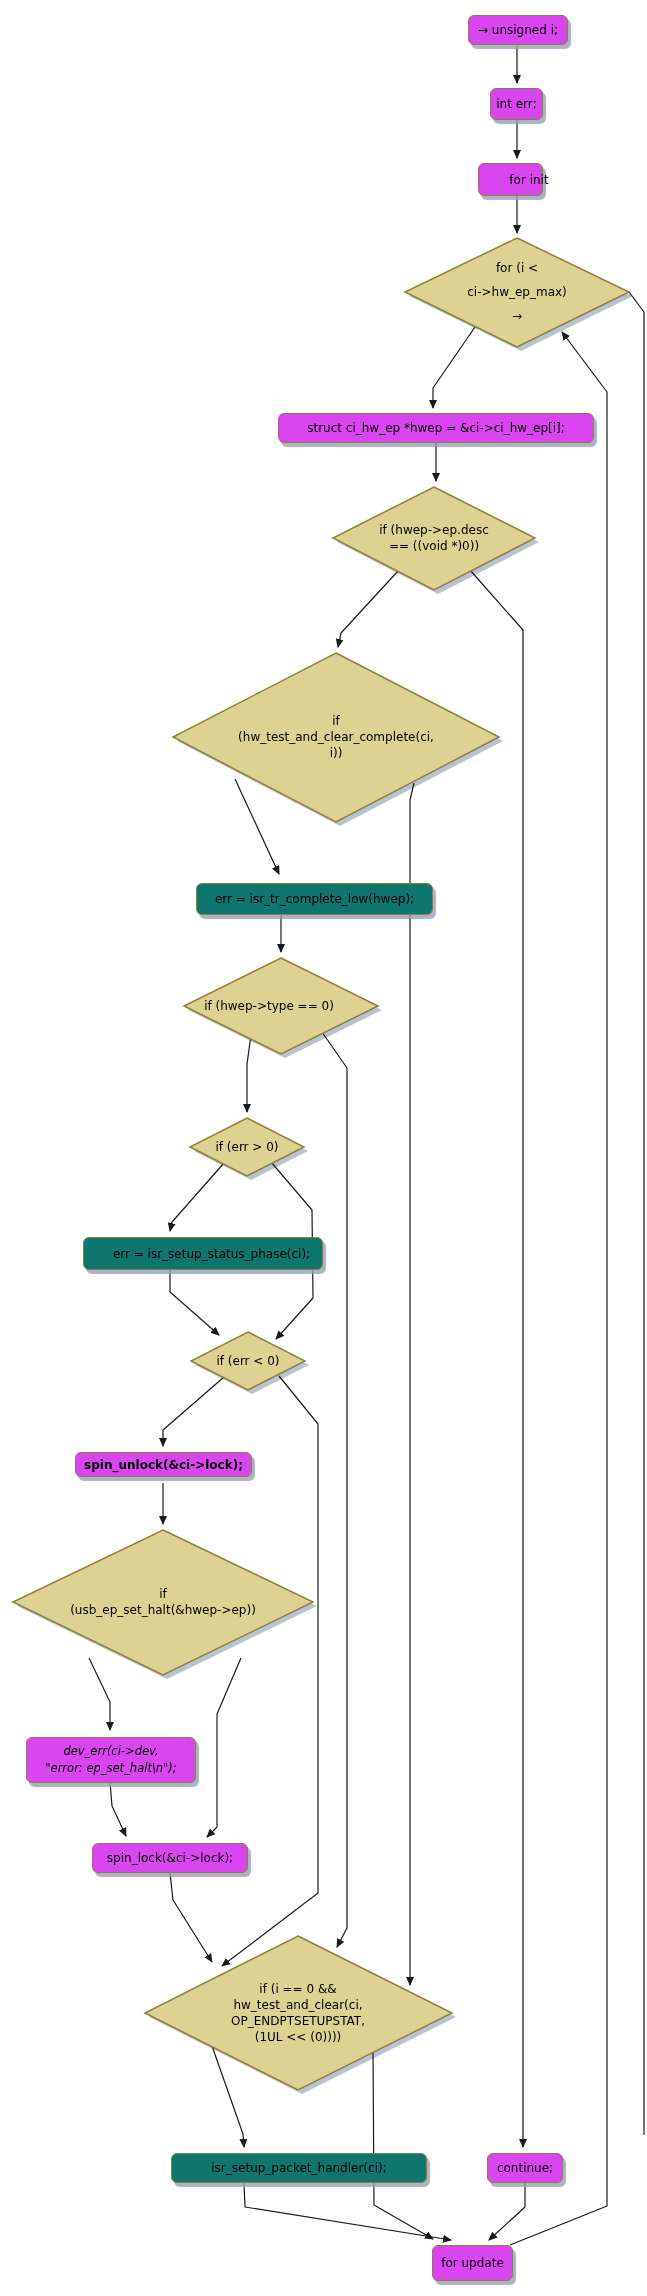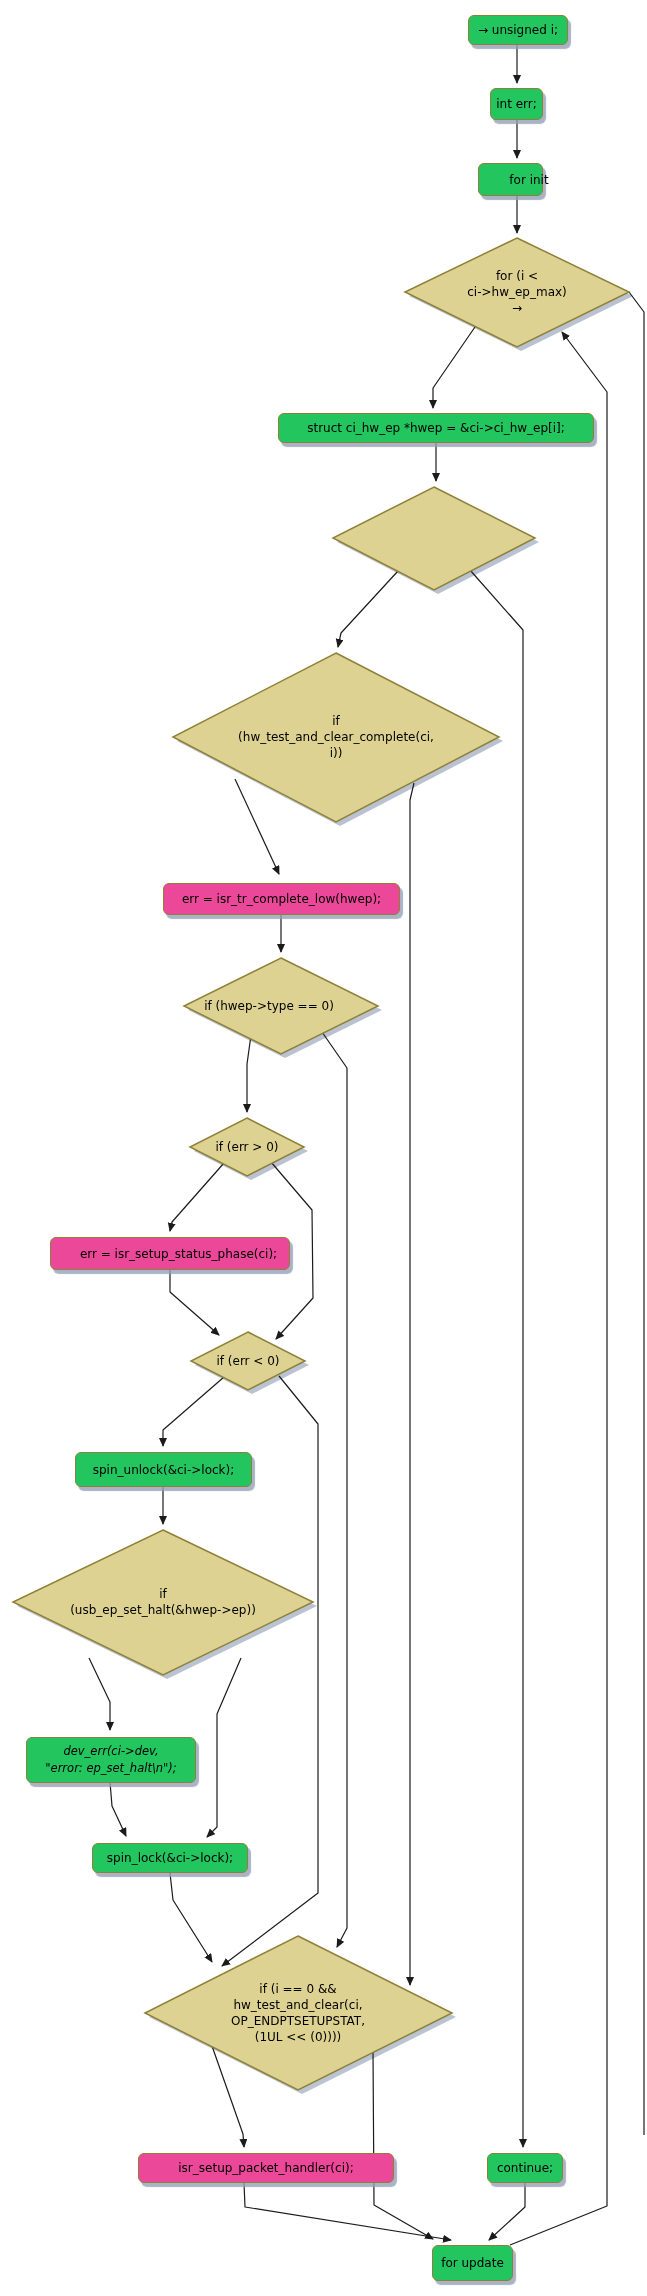--- a/index.html
+++ b/index.html
@@ -4,27 +4,27 @@
 <style>
   html,body{margin:0;padding:0;background:#ffffff;}
   #canvas{
     position:relative;width:647px;height:2296px;background:#ffffff;
     font-family:"DejaVu Sans","Liberation Sans",sans-serif;
     overflow:hidden;
   }
   #edges{position:absolute;left:0;top:0;z-index:1;}
   .node-box{
     position:absolute;z-index:3;box-sizing:border-box;
-    background:#22c55e;border:1.5px solid #8E8038;border-radius:6px;
+    background:#d946ef;border:1.5px solid #8E8038;border-radius:6px;
     display:flex;align-items:center;justify-content:center;
     font-size:12px;color:#000;white-space:nowrap;
     box-shadow:3px 4px 1px rgba(148,160,182,0.8);
     padding:0 3px;
   }
-  .node-box.blue{background:#ec4899;}
+  .node-box.blue{background:#0f766e;margin-left:33px;}
   .node-box.multiline{flex-direction:column;line-height:1.45;}
   .diamond-label{
     position:absolute;z-index:3;display:flex;flex-direction:column;
     align-items:center;justify-content:center;text-align:center;
     font-size:12px;color:#000;line-height:1.35;pointer-events:none;
   }
   .diamond-label span{display:block;white-space:nowrap;}
 </style>
 </head>
 <body>
@@ -109,21 +109,21 @@
   </div>
 
   <div class="node-box blue" style="left:163px;top:883px;width:237px;height:32px;">
     <span>err = isr_tr_complete_low(hwep);</span>
   </div>
 
   <div class="node-box blue" style="left:50px;top:1237px;width:240px;height:33px;padding-left:20px;">
     <span>err = isr_setup_status_phase(ci);</span>
   </div>
 
-  <div class="node-box" style="left:75px;top:1452px;width:177px;height:35px;">
+  <div class="node-box" style="left:75px;top:1452px;width:177px;height:25px;font-weight:bold;">
     <span>spin_unlock(&amp;ci-&gt;lock);</span>
   </div>
 
   <div class="node-box multiline" style="left:26px;top:1737px;width:170px;height:46px;font-size:11.5px;font-style:italic;">
     <span>dev_err(ci-&gt;dev,</span>
     <span>"error: ep_set_halt\n");</span>
   </div>
 
   <div class="node-box" style="left:92px;top:1843px;width:156px;height:30px;">
     <span>spin_lock(&amp;ci-&gt;lock);</span>
@@ -134,26 +134,30 @@
   </div>
 
   <div class="node-box" style="left:487px;top:2153px;width:76px;height:30px;">
     <span>continue;</span>
   </div>
 
   <div class="node-box" style="left:432px;top:2245px;width:81px;height:36px;">
     <span>for update</span>
   </div>
 
-  <div class="diamond-label" style="left:427px;top:264px;width:180px;height:56px;">
+  <div class="diamond-label" style="left:427px;top:264px;width:180px;height:56px;gap:8px;">
     <span>for (i &lt;</span>
     <span>ci-&gt;hw_ep_max)</span>
     <span>→</span>
   </div>
 
+  <div class="diamond-label" style="left:344px;top:518px;width:180px;height:40px;">
+    <span>if (hwep-&gt;ep.desc</span>
+    <span>== ((void *)0))</span>
+  </div>
 
   <div class="diamond-label" style="left:216px;top:708px;width:240px;height:58px;">
     <span>if</span>
     <span>(hw_test_and_clear_complete(ci,</span>
     <span>i))</span>
   </div>
 
   <div class="diamond-label" style="left:191px;top:996px;width:156px;height:20px;">
     <span>if (hwep-&gt;type == 0)</span>
   </div>

